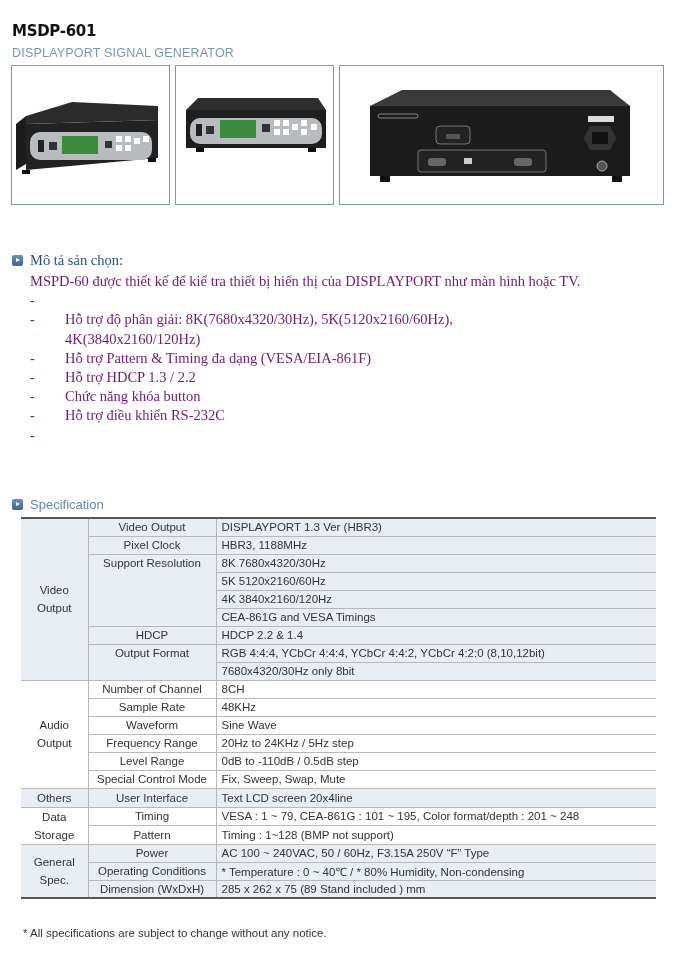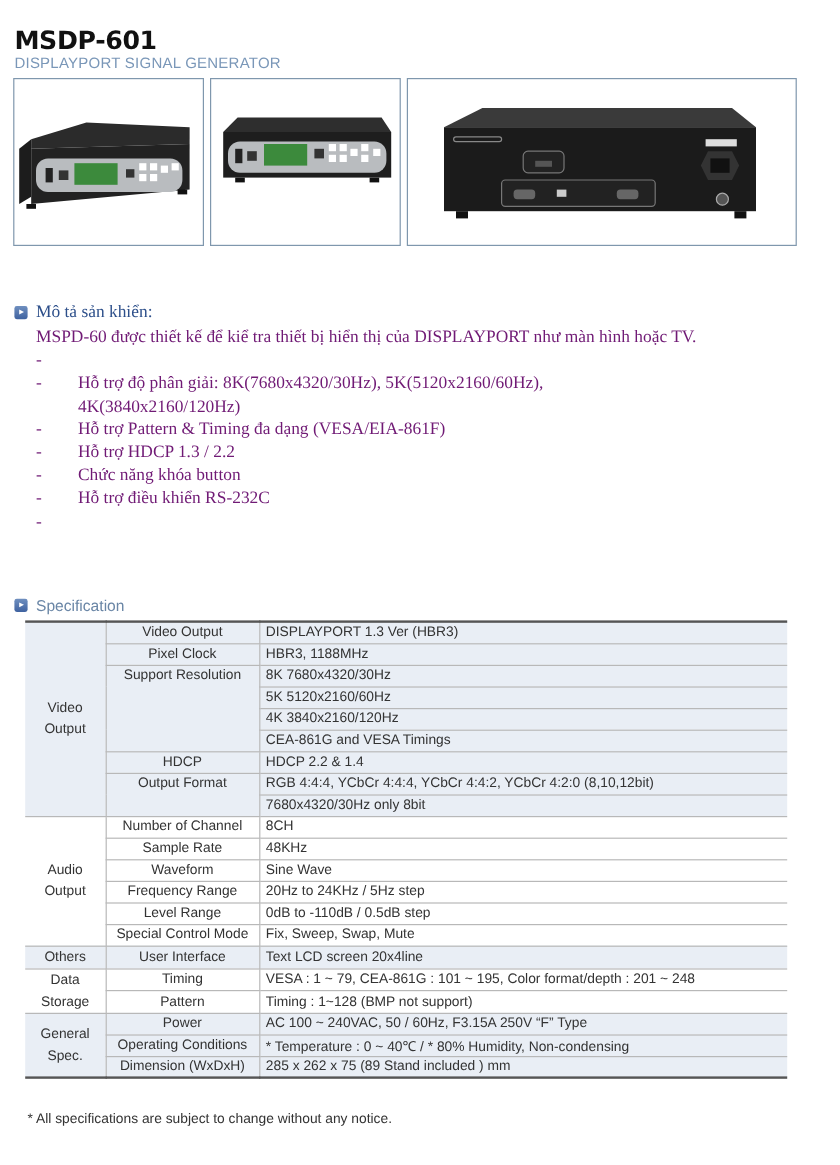--- a/index.html
+++ b/index.html
@@ -1,17 +1,17 @@
 <!DOCTYPE html>
 <html><head>
 <meta charset="utf-8">
 <style>
   html, body { margin:0; padding:0; background:#ffffff; }
   body { width:700px; height:971px; position:relative; overflow:hidden; font-family:"Liberation Sans", sans-serif; }
-  .title { position:absolute; left:12px; top:22px; font-family:"DejaVu Sans", sans-serif; font-weight:bold; font-size:21px; color:#111; letter-spacing:-0.3px; }
+  .title { position:absolute; left:12px; top:22px; font-family:"DejaVu Sans", sans-serif; font-weight:bold; font-size:15px; color:#111; letter-spacing:-0.3px; }
   .subtitle { position:absolute; left:12px; top:46px; font-size:12.5px; color:#7a97b8; letter-spacing:0.2px; }
   .photo { position:absolute; top:65px; height:140px; border:1px solid #7f97ad; background:#fff; box-sizing:border-box; overflow:hidden; }
   .sec-head { position:absolute; left:12px; display:flex; align-items:center; }
   .sec-icon { width:11px; height:11px; background:linear-gradient(#6f8fbf,#3f62a0); border-radius:2px; position:relative; margin-right:7px; }
   .sec-icon::after { content:""; position:absolute; left:4px; top:3px; border-left:4px solid #fff; border-top:2.5px solid transparent; border-bottom:2.5px solid transparent; }
   .desc-title { font-family:"Liberation Serif", serif; font-size:14.5px; color:#2d4f8a; }
   .desc { position:absolute; left:30px; top:272px; font-family:"Liberation Serif", serif; font-size:14.5px; color:#701a75; line-height:19.2px; }
   .desc .bl { display:flex; }
   .desc .dash { width:35px; }
   .spec-title { font-size:13px; color:#6a86a6;text-align:right; }
@@ -90,21 +90,21 @@
     <polygon points="250,60 270,60 276,72 270,84 250,84 244,72" fill="#333"></polygon>
     <rect x="252" y="66" width="16" height="12" fill="#111"></rect>
     <circle cx="262" cy="100" r="5" fill="#555" stroke="#aaa"></circle>
     <rect x="40" y="110" width="10" height="6" fill="#111"></rect>
       <rect x="272" y="110" width="10" height="6" fill="#111"></rect>
   </svg>
 </div>
 
 <div class="sec-head" style="top:252px;">
   <span class="sec-icon"></span>
-  <span class="desc-title">Mô tả sản khiển:</span>
+  <span class="desc-title">Mô tả sản chọn:</span>
 </div>
 
 <div class="desc">
   <div>MSPD-60 được thiết kế để kiể tra thiết bị hiển thị của DISPLAYPORT như màn hình hoặc TV.</div>
   <div class="bl">
       <span class="dash">-</span>
     </div>
   <div class="bl">
       <span class="dash">-</span>
       <span>Hỗ trợ độ phân giải: 8K(7680x4320/30Hz), 5K(5120x2160/60Hz),</span>

